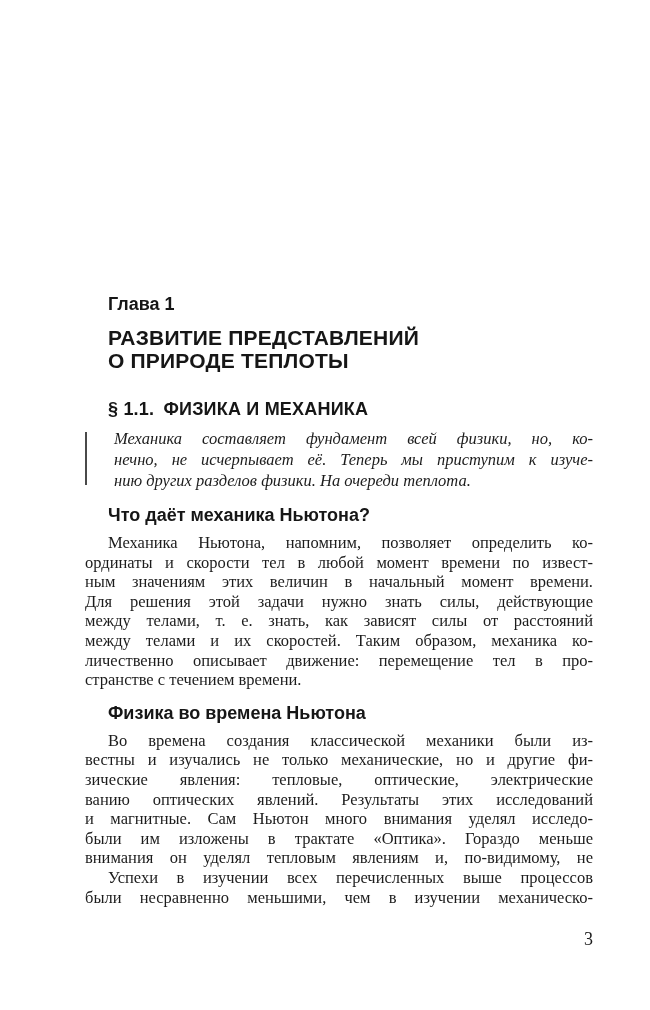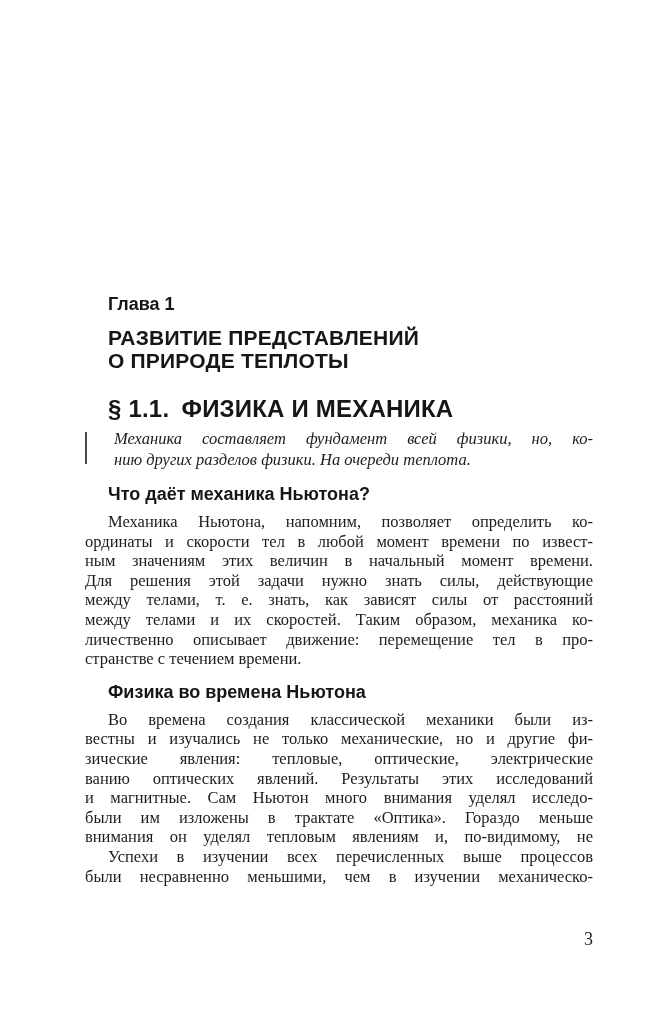--- a/index.html
+++ b/index.html
@@ -31,21 +31,21 @@
     margin-top: 295px;
     font-size: 18px; line-height: 18px;
   }
   .chapter-title {
     margin-top: 13px;
     font-size: 21px; line-height: 23px;
     letter-spacing: 0.2px;
   }
   .section-heading {
     margin-top: 28px;
-    font-size: 24px; line-height: 18px;
+    font-size: 18px; line-height: 18px;
     letter-spacing: 0.2px;
   }
   .subheading {
     font-size: 18px; line-height: 18px;
   }
   .sub1 { margin-top: 15px; }
   .sub2 { margin-top: 14px; }
   .intro {
     position: relative;
     margin-top: 10px;
@@ -103,20 +103,21 @@
 
     <div class="heading chapter-title">
         <div class="tline">РАЗВИТИЕ ПРЕДСТАВЛЕНИЙ</div>
         <div class="tline">О ПРИРОДЕ ТЕПЛОТЫ</div>
       </div>
 
     <div class="heading section-heading">§ 1.1. ФИЗИКА И МЕХАНИКА</div>
 
     <div class="intro">
         <div class="tline">Механика составляет фундамент всей физики, но, ко-</div>
+        <div class="tline">нечно, не исчерпывает её. Теперь мы приступим к изуче-</div>
         <div class="tline">нию других разделов физики. На очереди теплота.</div>
       </div>
 
     <div>
       <div class="heading subheading sub1">Что даёт механика Ньютона?</div>
       <div class="para indent">
           <div class="tline">Механика Ньютона, напомним, позволяет определить ко-</div>
           <div class="tline">ординаты и скорости тел в любой момент времени по извест-</div>
           <div class="tline">ным значениям этих величин в начальный момент времени.</div>
           <div class="tline">Для решения этой задачи нужно знать силы, действующие</div>

